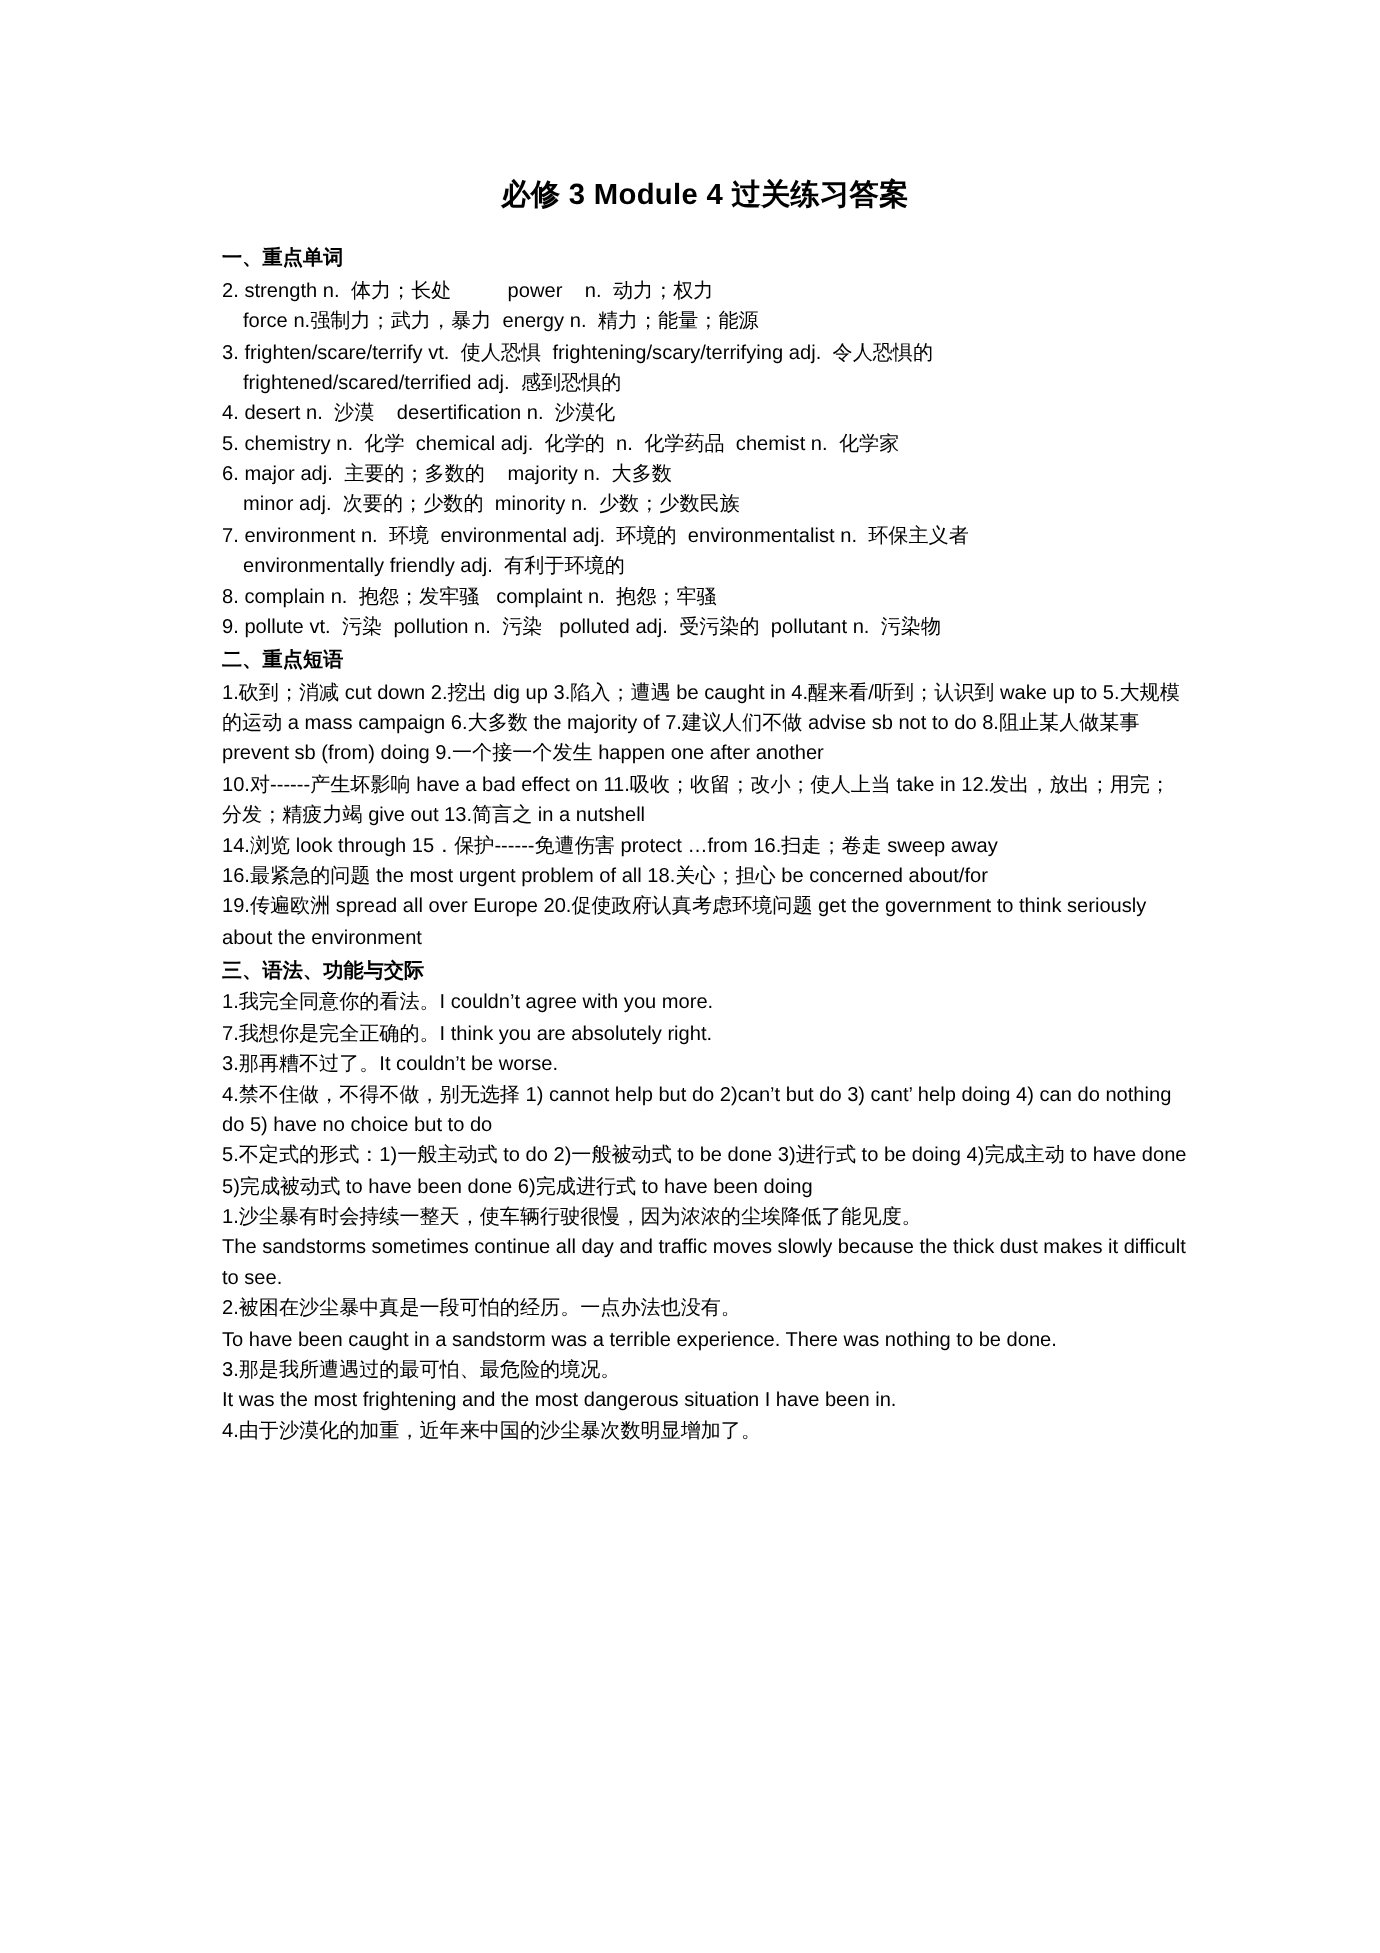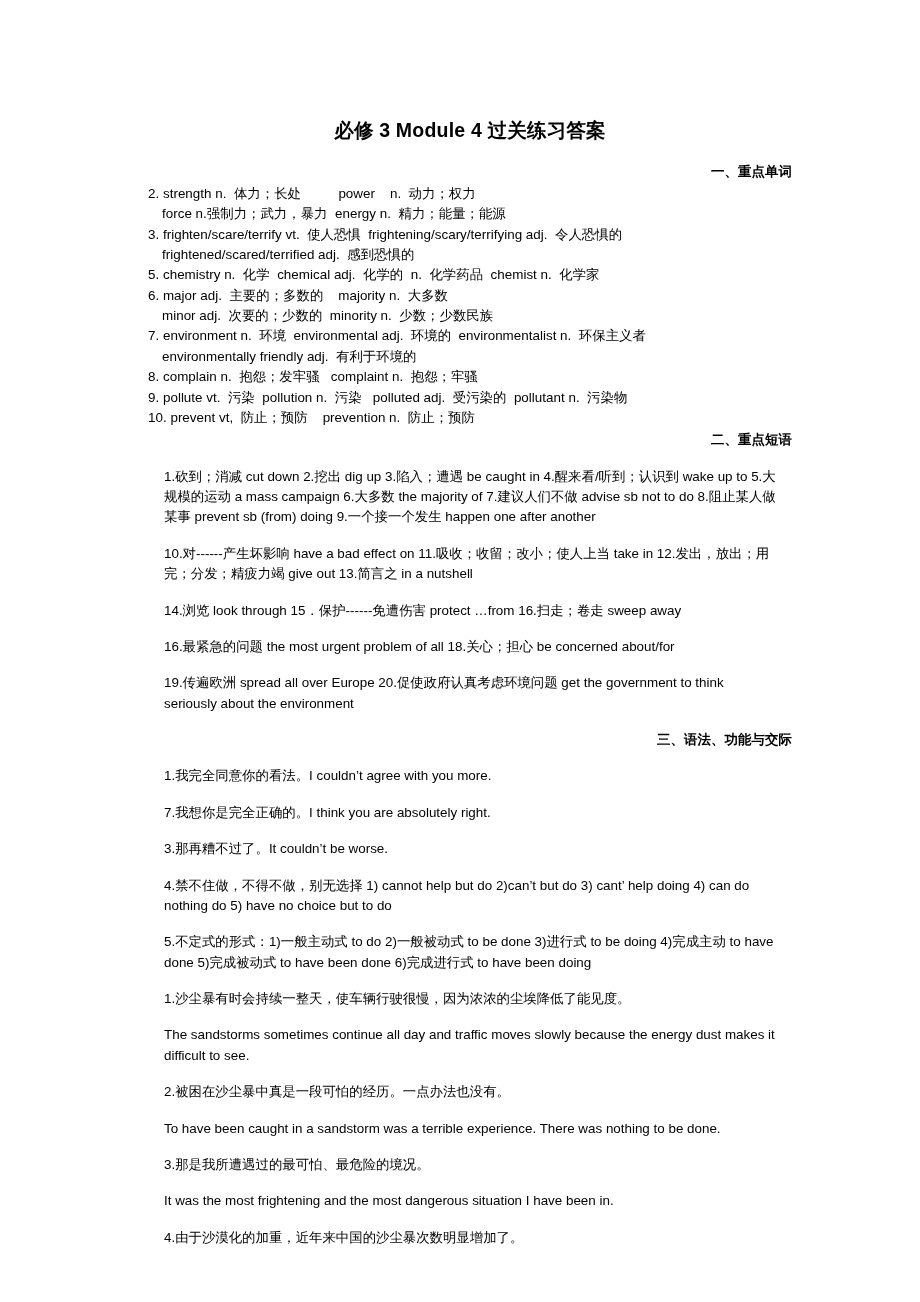--- a/index.html
+++ b/index.html
@@ -38,21 +38,20 @@
     margin: 0 0 20px 0;
     line-height: 1.25;
     color: #000;
   }
   .section-heading {
     font-size: 13.4px;
     font-weight: bold;
     margin: 2px 0 1px 0;
     line-height: 1.52;
     letter-spacing: 0.1px;
-    text-align: right;
   }
   .section-heading.plain {
     font-weight: normal;
   }
   .line {
     font-size: 13.4px;
     line-height: 1.52;
     margin: 0;
     padding: 0;
     white-space: pre-wrap;
@@ -63,68 +62,68 @@
     padding-left: 14px;
   }
   .block {
     margin: 0;
     padding: 0;
   }
   
   .flow {
     font-size: 13.4px;
     line-height: 1.52;
-    margin: 16px;
+    margin: 0;
     text-align: left;
     white-space: normal;
   }
 </style>
 </head>
 <body>
 
 <div class="page">
   <div class="content">
 
     <h1 class="doc-title">必修 3 Module 4  过关练习答案</h1>
 
     <div id="sections-root">
         <div class="block">
           <div class="section-heading">一、重点单词</div>
           <div class="line">2. strength n.  体力；长处          power    n.  动力；权力</div>
           <div class="line indent">force n.强制力；武力，暴力  energy n.  精力；能量；能源</div>
           <div class="line">3. frighten/scare/terrify vt.  使人恐惧  frightening/scary/terrifying adj.  令人恐惧的</div>
           <div class="line indent">frightened/scared/terrified adj.  感到恐惧的</div>
+          <div class="line">4. desert n.  沙漠    desertification n.  沙漠化</div>
           <div class="line">5. chemistry n.  化学  chemical adj.  化学的  n.  化学药品  chemist n.  化学家</div>
           <div class="line">6. major adj.  主要的；多数的    majority n.  大多数</div>
           <div class="line indent">minor adj.  次要的；少数的  minority n.  少数；少数民族</div>
           <div class="line">7. environment n.  环境  environmental adj.  环境的  environmentalist n.  环保主义者</div>
           <div class="line indent">environmentally friendly adj.  有利于环境的</div>
           <div class="line">8. complain n.  抱怨；发牢骚   complaint n.  抱怨；牢骚</div>
           <div class="line">9. pollute vt.  污染  pollution n.  污染   polluted adj.  受污染的  pollutant n.  污染物</div>
-          <div class="line">10. prevent vt,  防止；预防    prevention n.  防止；预防</div>
         </div>
         <div class="block">
           <div class="section-heading">二、重点短语</div>
           <div class="flow">1.砍到；消减 cut down    2.挖出 dig up    3.陷入；遭遇 be caught in     4.醒来看/听到；认识到 wake up to 5.大规模的运动 a mass campaign 6.大多数 the majority of    7.建议人们不做 advise sb not to do 8.阻止某人做某事  prevent sb (from) doing    9.一个接一个发生  happen one after another</div>
           <div class="flow">10.对------产生坏影响 have a bad effect on    11.吸收；收留；改小；使人上当 take in    12.发出，放出；用完；分发；精疲力竭 give out    13.简言之 in a nutshell</div>
           <div class="flow">14.浏览 look through     15．保护------免遭伤害 protect …from    16.扫走；卷走 sweep away</div>
           <div class="flow">16.最紧急的问题 the most urgent problem of all        18.关心；担心 be concerned about/for</div>
           <div class="flow">19.传遍欧洲 spread all over Europe    20.促使政府认真考虑环境问题    get the government to think seriously about the environment</div>
         </div>
         <div class="block">
           <div class="section-heading">三、语法、功能与交际</div>
           <div class="flow">1.我完全同意你的看法。I couldn’t agree with you more.</div>
           <div class="flow">7.我想你是完全正确的。I think you are absolutely right.</div>
           <div class="flow">3.那再糟不过了。It couldn’t be worse.</div>
           <div class="flow">4.禁不住做，不得不做，别无选择  1) cannot help but do    2)can’t but do   3) cant’ help doing     4) can do nothing do     5) have no choice but to do</div>
           <div class="flow">5.不定式的形式：1)一般主动式 to do   2)一般被动式 to be done    3)进行式 to be doing  4)完成主动 to have done    5)完成被动式 to have been done    6)完成进行式 to have been doing</div>
         </div>
         <div class="block">
           <div class="flow">1.沙尘暴有时会持续一整天，使车辆行驶很慢，因为浓浓的尘埃降低了能见度。</div>
-          <div class="flow">The sandstorms sometimes continue all day and traffic moves slowly because the energy dust makes it difficult to see.</div>
+          <div class="flow">The sandstorms sometimes continue all day and traffic moves slowly because the thick dust makes it difficult to see.</div>
           <div class="flow">2.被困在沙尘暴中真是一段可怕的经历。一点办法也没有。</div>
           <div class="flow">To have been caught in a sandstorm was a terrible experience. There was nothing to be done.</div>
           <div class="flow">3.那是我所遭遇过的最可怕、最危险的境况。</div>
           <div class="flow">It was the most frightening and the most dangerous situation I have been in.</div>
           <div class="flow">4.由于沙漠化的加重，近年来中国的沙尘暴次数明显增加了。</div>
         </div>
       </div>
 
   </div>
 </div>

